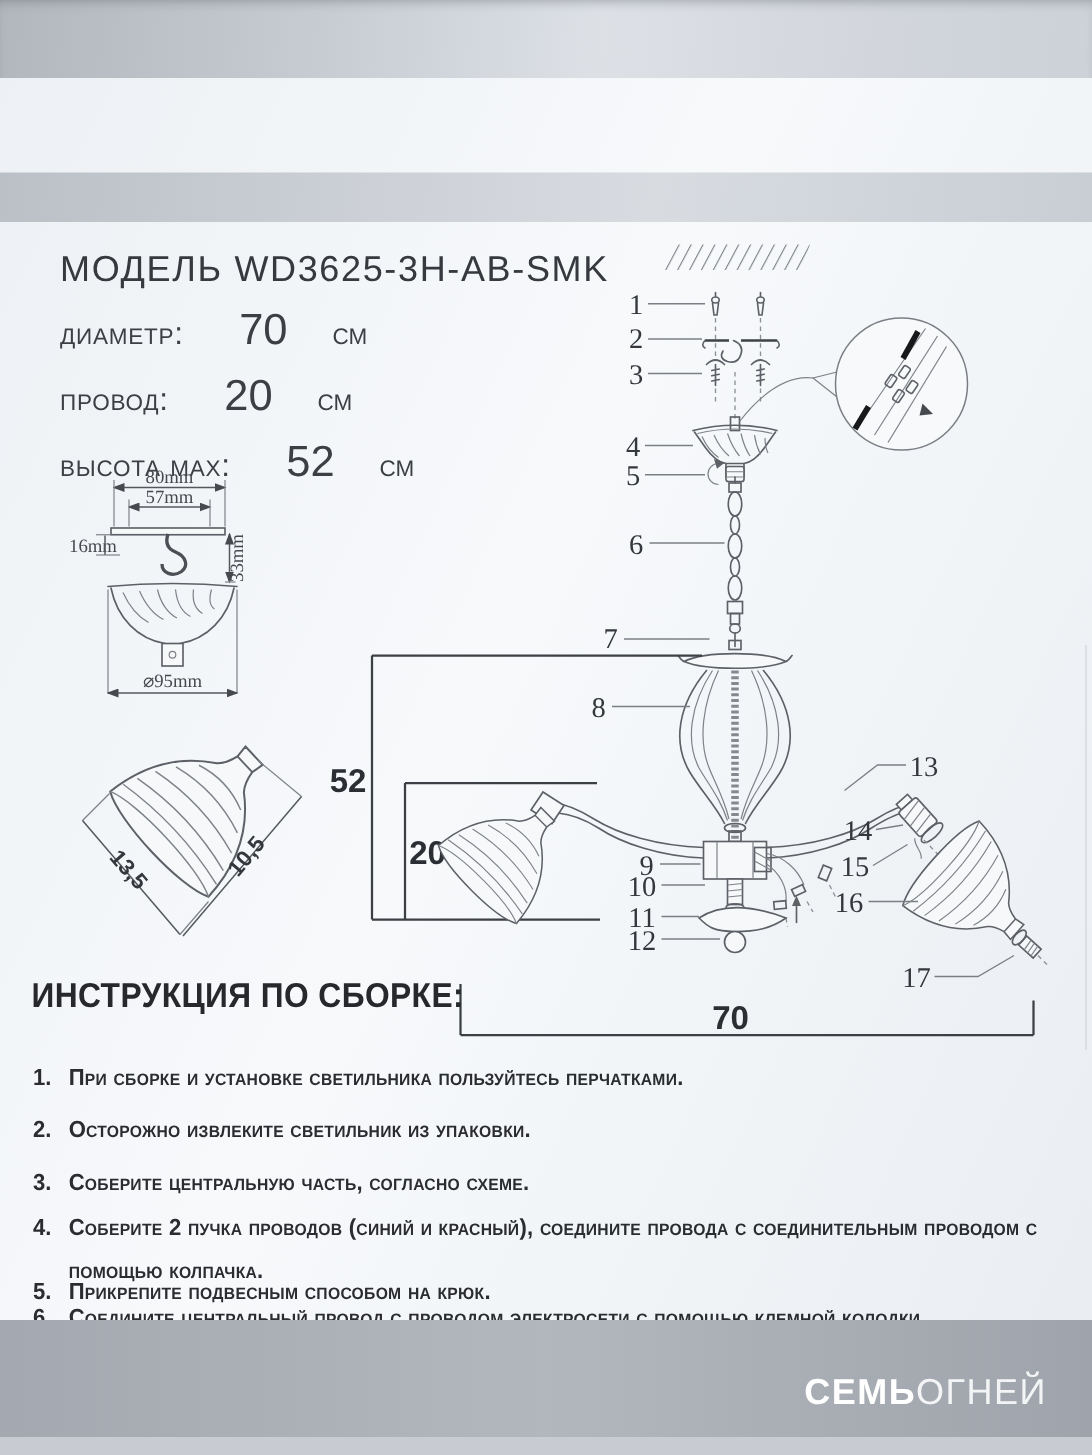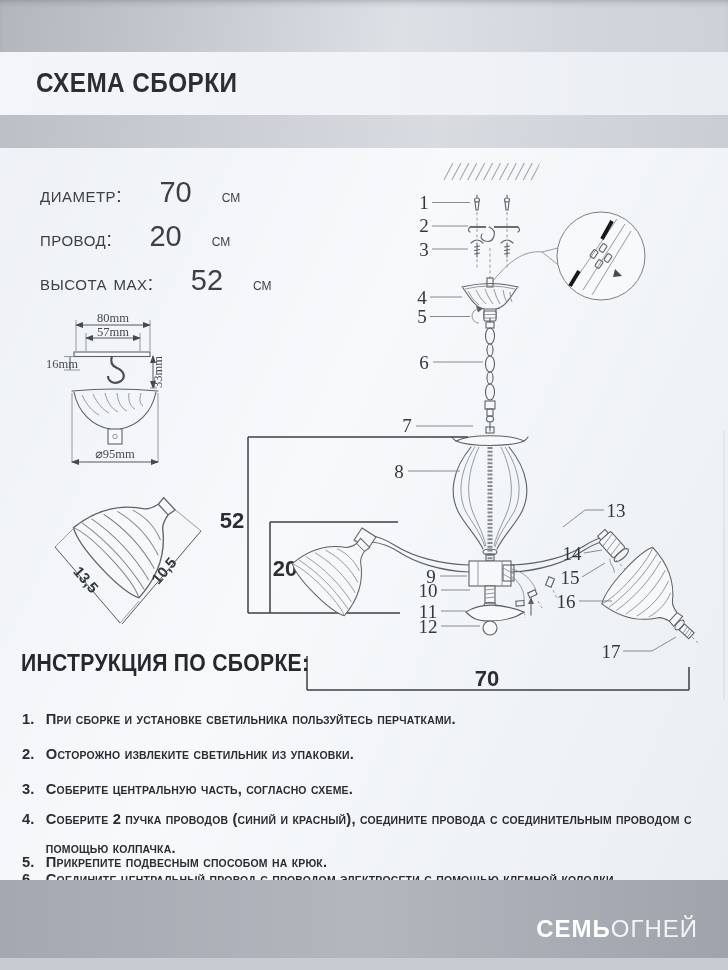--- a/index.html
+++ b/index.html
@@ -16,21 +16,21 @@
   .band-header .title{padding-left:40px;font-size:27px;font-weight:700;color:#2b2e33;
         letter-spacing:.5px;transform:scaleX(.9);transform-origin:left center;white-space:nowrap;}
   .band-sub{position:absolute;left:0;top:115px;width:728px;height:33px;
         background:linear-gradient(95deg,#bbc0c7 0%,#cdd1d7 35%,#d8dce1 60%,#c9ced4 100%);}
   
   .model{position:absolute;left:40px;top:166px;color:#35383d;}
   .model .mtitle{font-size:24px;letter-spacing:1.1px;color:#36393e;}
   .spec{margin-top:10px;height:34px;display:flex;align-items:baseline;color:#3c3f44;gap:28px;}
   .spec .lab{font-variant:small-caps;font-size:21px;letter-spacing:.5px;}
   .spec .val{font-size:29px;margin-left:9px;}
-  .spec .unit{font-variant:small-caps;font-size:17px;margin-left:2px;}
+  .spec .unit{font-variant:small-caps;font-size:21px;margin-left:2px;}
   
   .art{position:absolute;left:0;top:148px;}
   
   .instr-title{position:absolute;left:21px;top:650px;font-size:23px;font-weight:700;
         color:#26282c;letter-spacing:.3px;transform:scaleX(.92);transform-origin:left top;white-space:nowrap;}
   .instr{position:absolute;left:22px;width:698px;font-weight:700;font-size:15.5px;
         line-height:29px;color:#2a2c30;transform:scaleX(.95);transform-origin:left top;
         padding-left:25px;}
   .instr .num{position:absolute;left:0;top:0;}
   .instr .txt{font-variant:small-caps;letter-spacing:.2px;}
@@ -55,26 +55,24 @@
   .dash{stroke:#8d9197;stroke-width:.9;fill:none;stroke-dasharray:3 2.6;}
   .dim{stroke:#3c3f44;stroke-width:1.5;fill:none;}
   .dims{stroke:#54575c;stroke-width:1;fill:none;}
 </style>
 </head>
 <body>
 
 <div class="page">
 
   <div class="band-top"></div>
-  <div class="band-header">
-    <div class="title">СХЕМА СБОРКИ</div>
-  </div>
   <div class="band-sub"></div>
 
   <div class="model">
+    <div class="mtitle">МОДЕЛЬ WD3625-3H-AB-SMK</div>
     <div class="spec">
       <span class="lab">диаметр:</span>
       <span class="val">70</span>
       <span class="unit">см</span>
     </div>
     <div class="spec">
       <span class="lab">провод:</span>
       <span class="val">20</span>
       <span class="unit">см</span>
     </div>

